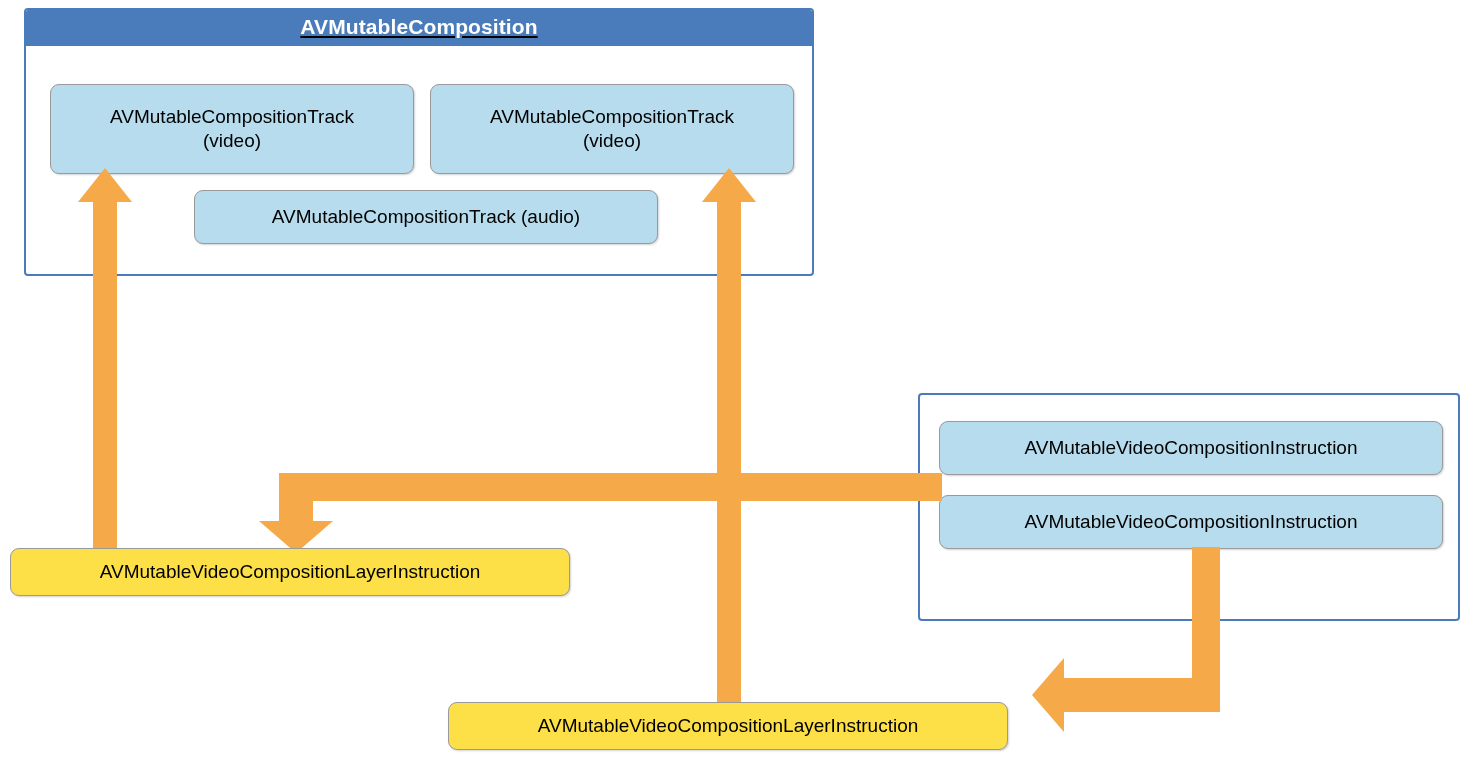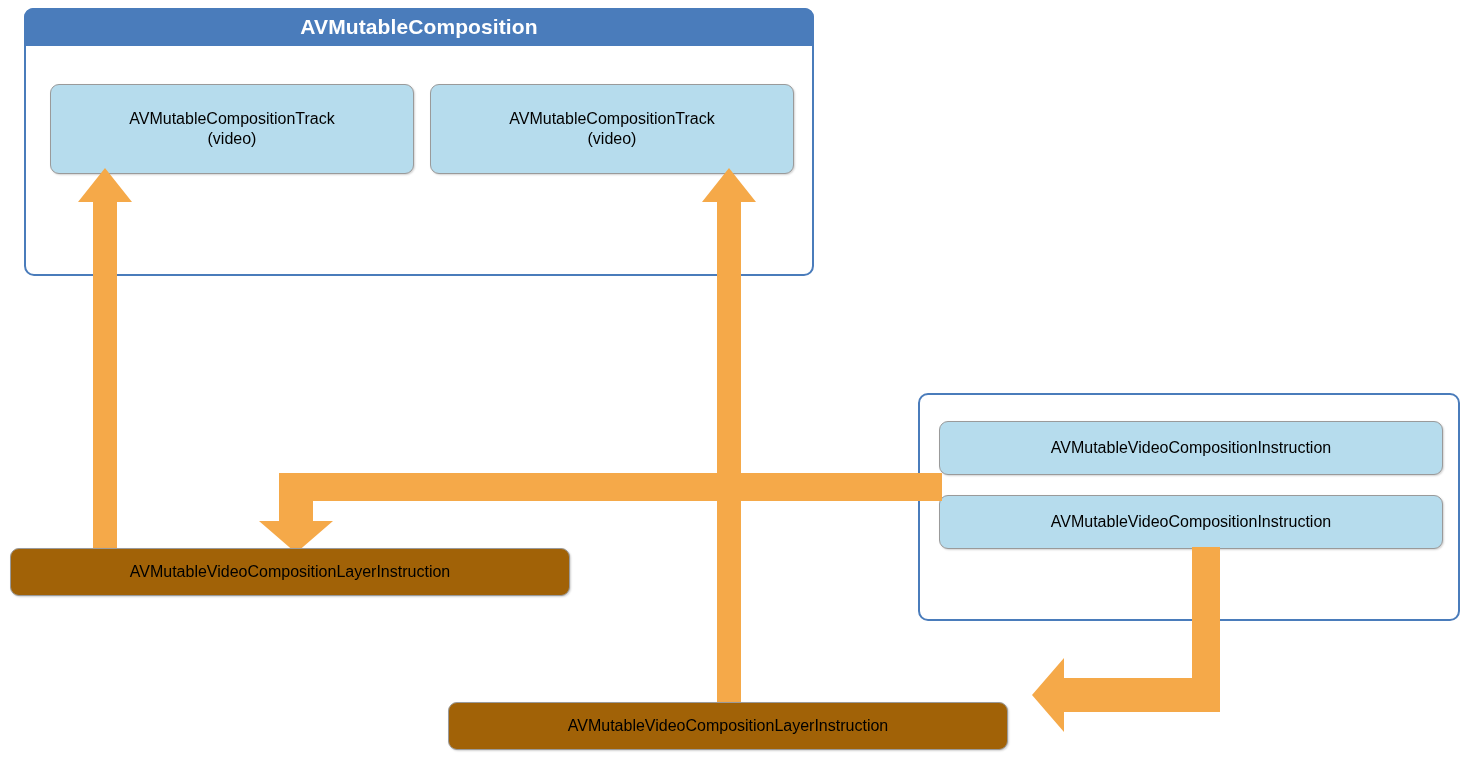--- a/index.html
+++ b/index.html
@@ -18,23 +18,24 @@
     height: 771px;
     background: #ffffff;
     overflow: hidden;
   }
 
   
   .panel {
     position: absolute;
     box-sizing: border-box;
     border: 2px solid #4a7cbb;
-    border-radius: 10px;
+    border-radius: 4px;
     background: #ffffff;
     z-index: 2;
+    text-decoration: underline;
   }
   .panel-header {
     box-sizing: border-box;
     height: 38px;
     margin: -2px -2px 0 -2px;
     background: #4a7cbb;
     border-radius: 9px 9px 0 0;
     color: #ffffff;
     font-weight: bold;
     font-size: 21px;
@@ -52,27 +53,27 @@
   .node {
     position: absolute;
     box-sizing: border-box;
     border: 1.5px solid #9a9a9a;
     border-radius: 9px;
     display: flex;
     align-items: center;
     justify-content: center;
     text-align: center;
     color: #000000;
-    font-size: 16px;
+    font-size: 19px;
     line-height: 1.25;
     z-index: 4;
     box-shadow: 1px 1px 2px rgba(0,0,0,0.18);
   }
   .node.blue  { background: #b6dced; }
-  .node.green { background: #a16207; }
+  .node.green { background: #fde047; }
   .node span { display: block; white-space: pre-line; }
 
   
   .arrow-layer {
     position: absolute;
     left: 0; top: 0;
     width: 1471px;
     height: 771px;
     z-index: 3;
     pointer-events: none;
@@ -110,20 +111,23 @@
       <div class="node blue" style="left:24px; top:38px; width:364px; height:90px;">
         <span>AVMutableCompositionTrack
 (video)</span>
       </div>
 
       <div class="node blue" style="left:404px; top:38px; width:364px; height:90px;">
         <span>AVMutableCompositionTrack
 (video)</span>
       </div>
 
+      <div class="node blue" style="left:168px; top:144px; width:464px; height:54px;">
+        <span>AVMutableCompositionTrack (audio)</span>
+      </div>
 
     </div>
   </div>
 
   <div class="panel" style="left:918px; top:393px; width:542px; height:228px;">
     <div class="panel-body">
 
       <div class="node blue" style="left:19px; top:26px; width:504px; height:54px;">
         <span>AVMutableVideoCompositionInstruction</span>
       </div>

